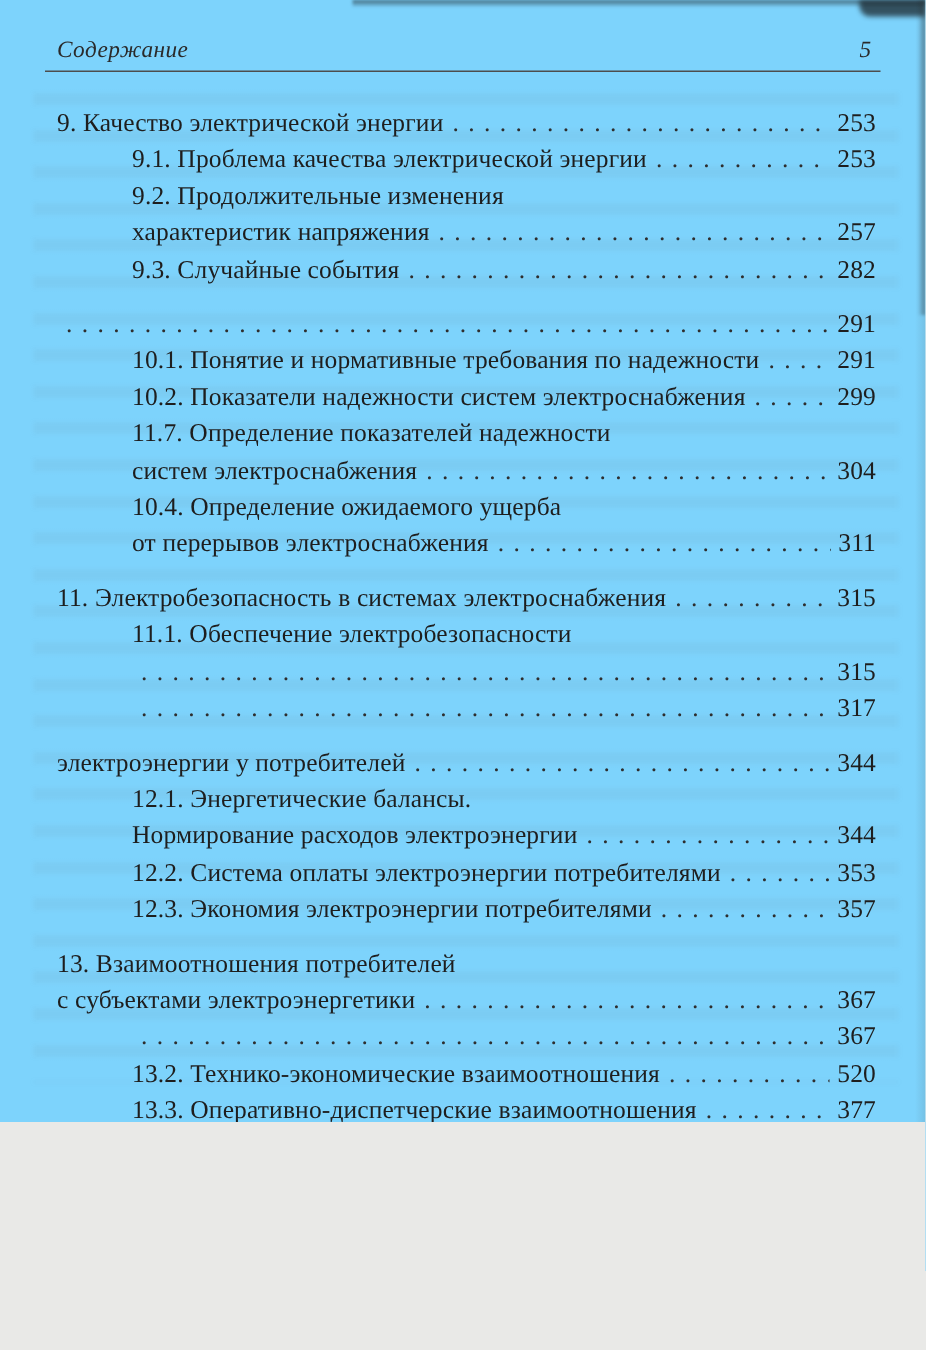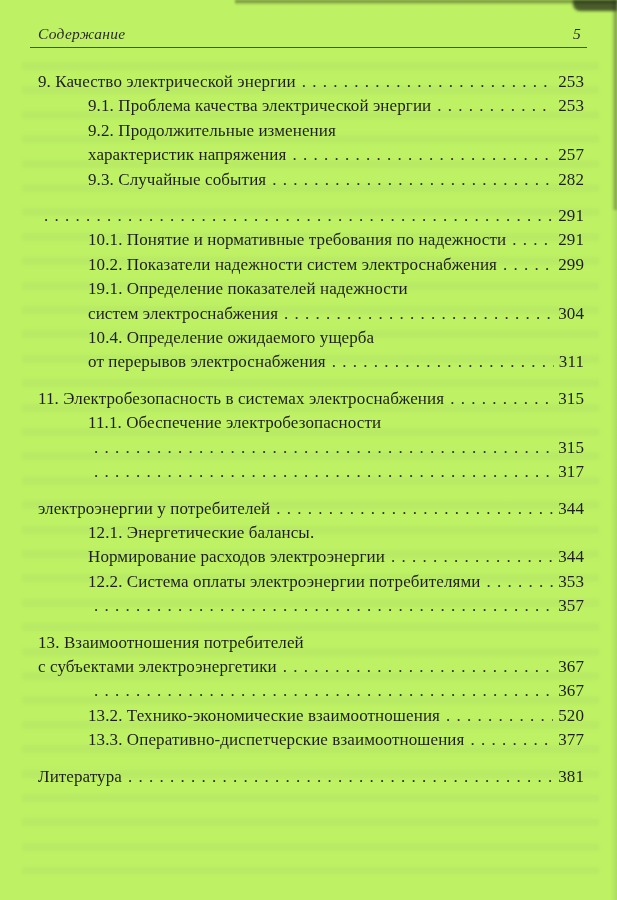--- a/index.html
+++ b/index.html
@@ -1,20 +1,20 @@
 <!DOCTYPE html>
 <html><head>
 <meta charset="utf-8">
 <style>
   html,body{margin:0;padding:0;background:#e9e9e7;}
   .page{
     position:relative;
-    width:617px;height:900px;
+    width:617px;height:748px;
     margin:0 auto;
-    background:#bef264;
+    background:#7dd3fc;
     overflow:hidden;
     font-family:"Liberation Serif","DejaVu Serif",serif;
     color:#1e1e1e;
   }
   
   .bleed{
     position:absolute;left:22px;right:18px;top:62px;bottom:26px;
     background:repeating-linear-gradient(
       to bottom,
       rgba(110,110,108,0.06) 0px, rgba(110,110,108,0.06) 8px,
@@ -128,21 +128,21 @@
           <span class="t">10.1. Понятие и нормативные требования по надежности</span>
           <span class="dots">. . . . . . . . . . . . . . . . . . . . . . . . . . . . . . . . . . . . . . . . . . . . . . . . . . . . . . . . . . . . . . . . . . . . . . . . . . . . . . . . . . . . . . . . . . . . . . . . . . . . . . . . . . . . . . . . . . . . . . . . </span>
           <span class="pg">291</span>
         </div>
         <div class="toc-line indent-1">
           <span class="t">10.2. Показатели надежности систем электроснабжения</span>
           <span class="dots">. . . . . . . . . . . . . . . . . . . . . . . . . . . . . . . . . . . . . . . . . . . . . . . . . . . . . . . . . . . . . . . . . . . . . . . . . . . . . . . . . . . . . . . . . . . . . . . . . . . . . . . . . . . . . . . . . . . . . . . . </span>
           <span class="pg">299</span>
         </div>
         <div class="toc-line indent-1">
-          <span class="t">19.1. Определение показателей надежности</span>
+          <span class="t">11.7. Определение показателей надежности</span>
         </div>
         <div class="toc-line indent-1">
           <span class="t">систем электроснабжения</span>
           <span class="dots">. . . . . . . . . . . . . . . . . . . . . . . . . . . . . . . . . . . . . . . . . . . . . . . . . . . . . . . . . . . . . . . . . . . . . . . . . . . . . . . . . . . . . . . . . . . . . . . . . . . . . . . . . . . . . . . . . . . . . . . . </span>
           <span class="pg">304</span>
         </div>
         <div class="toc-line indent-1">
           <span class="t">10.4. Определение ожидаемого ущерба</span>
         </div>
         <div class="toc-line indent-1">
@@ -182,20 +182,21 @@
           <span class="t">Нормирование расходов электроэнергии</span>
           <span class="dots">. . . . . . . . . . . . . . . . . . . . . . . . . . . . . . . . . . . . . . . . . . . . . . . . . . . . . . . . . . . . . . . . . . . . . . . . . . . . . . . . . . . . . . . . . . . . . . . . . . . . . . . . . . . . . . . . . . . . . . . . </span>
           <span class="pg">344</span>
         </div>
         <div class="toc-line indent-1">
           <span class="t">12.2. Система оплаты электроэнергии потребителями</span>
           <span class="dots">. . . . . . . . . . . . . . . . . . . . . . . . . . . . . . . . . . . . . . . . . . . . . . . . . . . . . . . . . . . . . . . . . . . . . . . . . . . . . . . . . . . . . . . . . . . . . . . . . . . . . . . . . . . . . . . . . . . . . . . . </span>
           <span class="pg">353</span>
         </div>
         <div class="toc-line indent-1">
+          <span class="t">12.3. Экономия электроэнергии потребителями</span>
           <span class="dots">. . . . . . . . . . . . . . . . . . . . . . . . . . . . . . . . . . . . . . . . . . . . . . . . . . . . . . . . . . . . . . . . . . . . . . . . . . . . . . . . . . . . . . . . . . . . . . . . . . . . . . . . . . . . . . . . . . . . . . . . </span>
           <span class="pg">357</span>
         </div>
       </div>
       <div class="toc-group">
         <div class="toc-line indent-0">
           <span class="t">13. Взаимоотношения потребителей</span>
         </div>
         <div class="toc-line indent-0">
           <span class="t">с субъектами электроэнергетики</span>

